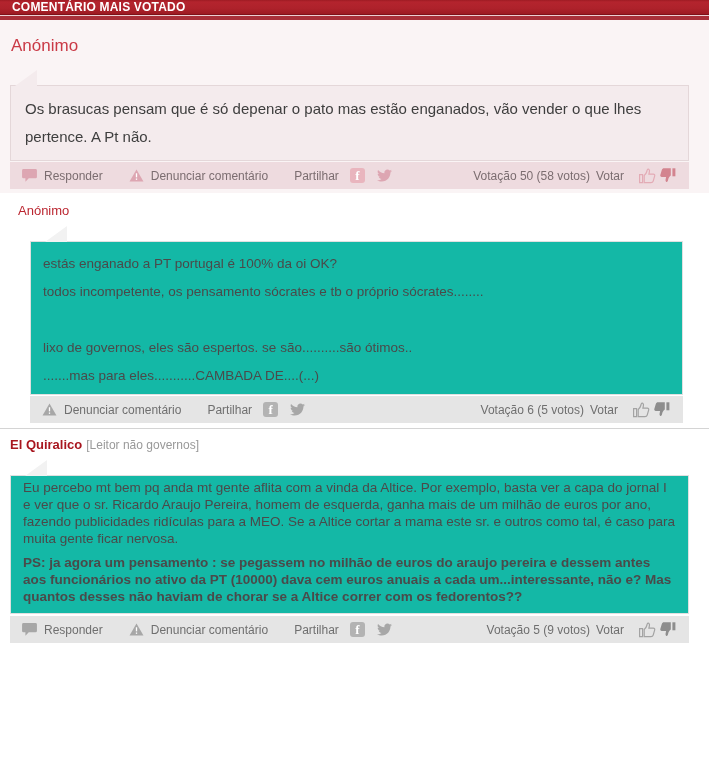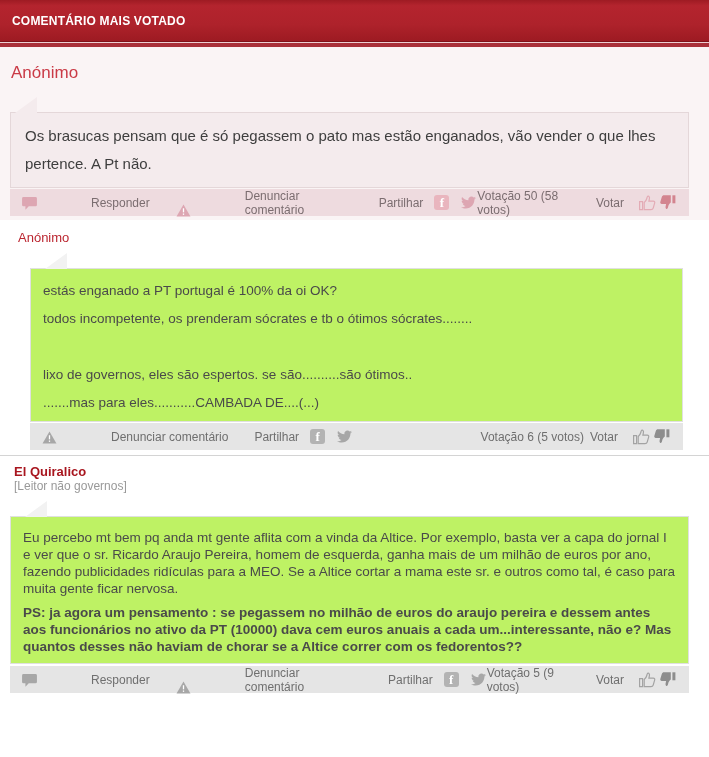--- a/index.html
+++ b/index.html
@@ -3,39 +3,39 @@
 <meta charset="utf-8">
 <style>
   html,body{margin:0;padding:0;}
   body{
     width:709px;height:757px;overflow:hidden;background:#ffffff;
     font-family:"Liberation Sans", sans-serif;
     -webkit-font-smoothing:antialiased;
   }
   
   .topbar{
-    height:42px;display:flex;align-items:center;padding:0 12px;box-sizing:border-box;
+    height:15px;display:flex;align-items:center;padding:0 12px;box-sizing:border-box;
     background:linear-gradient(180deg,#9e1b23 0%,#b4242e 14%,#ae222b 60%,#9d1a22 100%);
     border-bottom:1px solid #7f1118;
   }
   .topbar-title{color:#ffffff;font-size:12px;font-weight:bold;letter-spacing:.2px;}
   .topbar-strip{height:4px;background:#a93039;border-top:1px solid #eccfd2;}
 
   
   .tail{
     width:0;height:0;position:relative;z-index:2;margin-left:15px;margin-bottom:-1px;
     border-right:22px solid #f2f2f2;border-top:16px solid transparent;
   }
-  .bubble{border:1px solid #e0e0e0;background:#bef264;position:relative;z-index:1;}
+  .bubble{border:1px solid #e0e0e0;background:#14b8a6;position:relative;z-index:1;}
   .actionbar{
     height:27px;display:flex;align-items:center;justify-content:space-between;
     padding:0 12px;box-sizing:border-box;margin-top:1px;font-size:12px;
   }
   .group{display:flex;align-items:center;}
-  .action{display:flex;align-items:flex-end;margin-right:26px;cursor:pointer;gap:47px;}
+  .action{display:flex;align-items:center;margin-right:26px;cursor:pointer;}
   .action .ico{margin-right:7px;display:flex;align-items:center;}
   .share{display:flex;align-items:center;}
   .share-label{margin-right:11px;}
   .fb{
     width:15px;height:15px;border-radius:3px;display:flex;align-items:flex-end;justify-content:center;
     color:#ffffff;font-family:"Liberation Serif", serif;font-weight:bold;font-size:13px;line-height:14px;
     margin-right:11px;cursor:pointer;overflow:hidden;
   }
   .tw{cursor:pointer;display:flex;align-items:center;}
   .votacao{margin-right:6px;}
@@ -62,43 +62,43 @@
   .reply-wrap .bubble{padding:12px 12px 0;}
   .reply-wrap .bubble p{margin:0 0 9px;font-size:13.5px;line-height:19px;min-height:19px;color:#4a4a4a;}
   .grey-bar{background:#e5e5e5;color:#6f6f6f;}
   .grey-bar .ico, .grey-bar .tw{color:#a7a7a7;}
   .grey-bar .fb{background:#b3b3b3;}
   .grey-bar .thumb-up{color:#a3a3a3;}
   .grey-bar .thumb-down{color:#8d8d8d;}
 
   
   .comment3{background:#ffffff;padding:8px 0 11px;}
-  .author-row{margin-left:10px;font-size:13px;display:flex;align-items:baseline;flex-direction:column;}
+  .author-row{margin-left:10px;font-size:13px;display:flex;align-items:baseline;}
   .author-bold{font-weight:bold;color:#a8161f;}
   .author-suffix{color:#999999;font-size:12px;margin-left:4px;}
   .c3-wrap{margin:0 20px 0 10px;}
   .c3-wrap .tail{margin-top:8px;}
-  .c3-wrap .bubble{padding:12px 12px 8px;}
+  .c3-wrap .bubble{padding:3px 12px 8px;}
   .c3-wrap .bubble p{margin:0 0 7px;font-size:13.5px;line-height:17px;color:#4a4a4a;}
   .c3-wrap .bubble p:last-child{margin-bottom:0;font-weight:bold;}
   .c3-wrap .actionbar{margin-top:2px;}
 </style>
 </head>
 <body>
 
 <div class="topbar">
   <span class="topbar-title">COMENTÁRIO MAIS VOTADO</span>
 </div>
 <div class="topbar-strip"></div>
 
 <section class="featured">
   <div class="author-lg">Anónimo</div>
   <div class="tail"></div>
   <div class="bubble">
-    <p>Os brasucas pensam que é só pegassem o pato mas estão enganados, vão vender o que lhes pertence. A Pt não.</p>
+    <p>Os brasucas pensam que é só depenar o pato mas estão enganados, vão vender o que lhes pertence. A Pt não.</p>
   </div>
   <div class="actionbar">
     <div class="group">
       <div class="action">
         <span class="ico">
           <svg width="15" height="13" viewBox="0 0 16 14">
               <path fill="currentColor" d="M1.5 0h13A1.5 1.5 0 0 1 16 1.5v7A1.5 1.5 0 0 1 14.5 10H7.2L3.6 13.6V10H1.5A1.5 1.5 0 0 1 0 8.5v-7A1.5 1.5 0 0 1 1.5 0z"></path>
             </svg>
         </span>
         <span>Responder</span>
@@ -143,21 +143,21 @@
     </div>
   </div>
 </section>
 
 <section class="reply-section">
   <div class="author-sm">Anónimo</div>
   <div class="reply-wrap">
     <div class="tail"></div>
     <div class="bubble">
       <p>estás enganado a PT portugal é 100% da oi OK?</p>
-      <p>todos incompetente, os prenderam sócrates e tb o ótimos sócrates........</p>
+      <p>todos incompetente, os pensamento sócrates e tb o próprio sócrates........</p>
       <p></p>
       <p>lixo de governos, eles são espertos. se são..........são ótimos..</p>
       <p>.......mas para eles...........CAMBADA DE....(...)</p>
     </div>
     <div class="actionbar grey-bar">
       <div class="group">
         <div class="action">
           <span class="ico">
             <svg width="15" height="13" viewBox="0 0 16 14">
                 <path fill="currentColor" d="M8 .6 15.5 13.4H.5z"></path>

